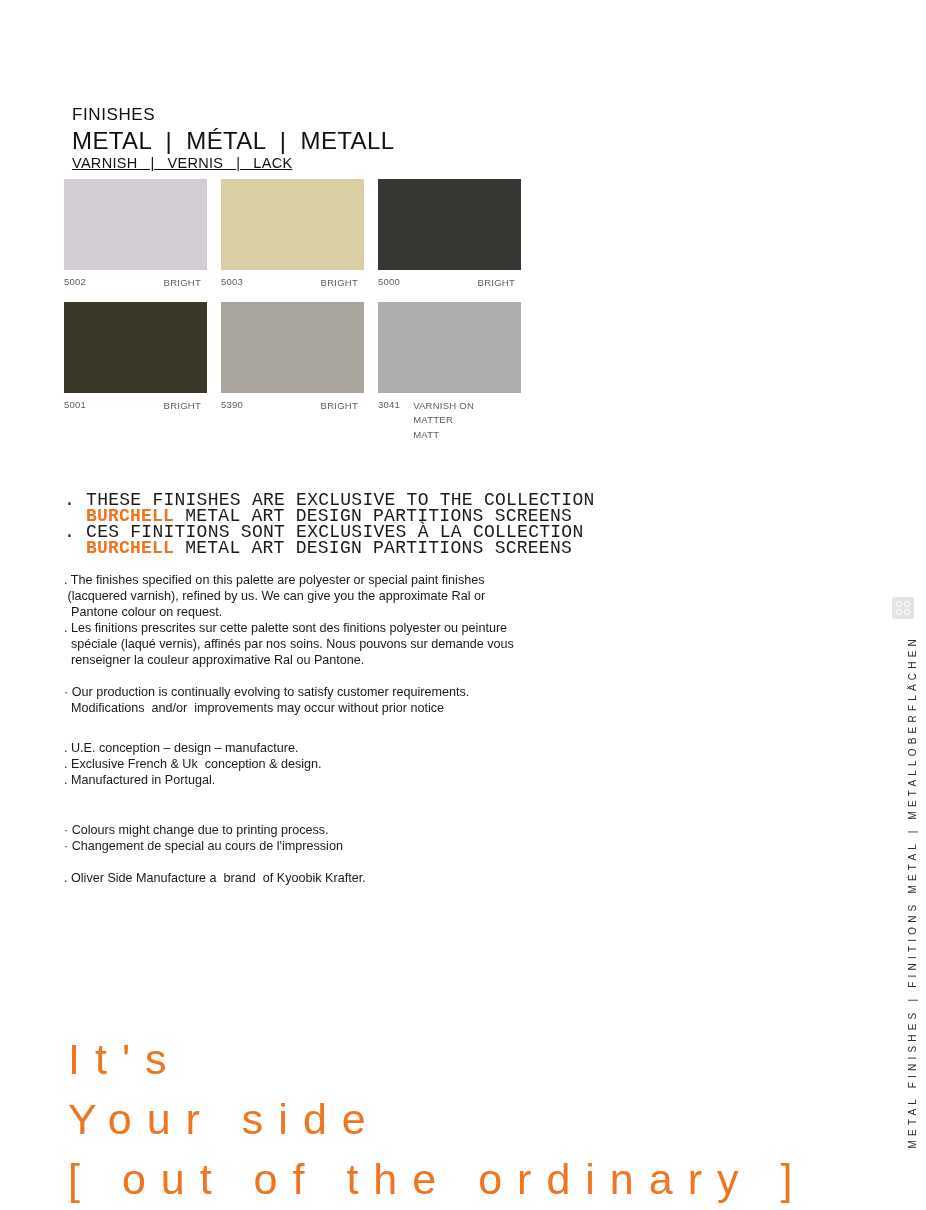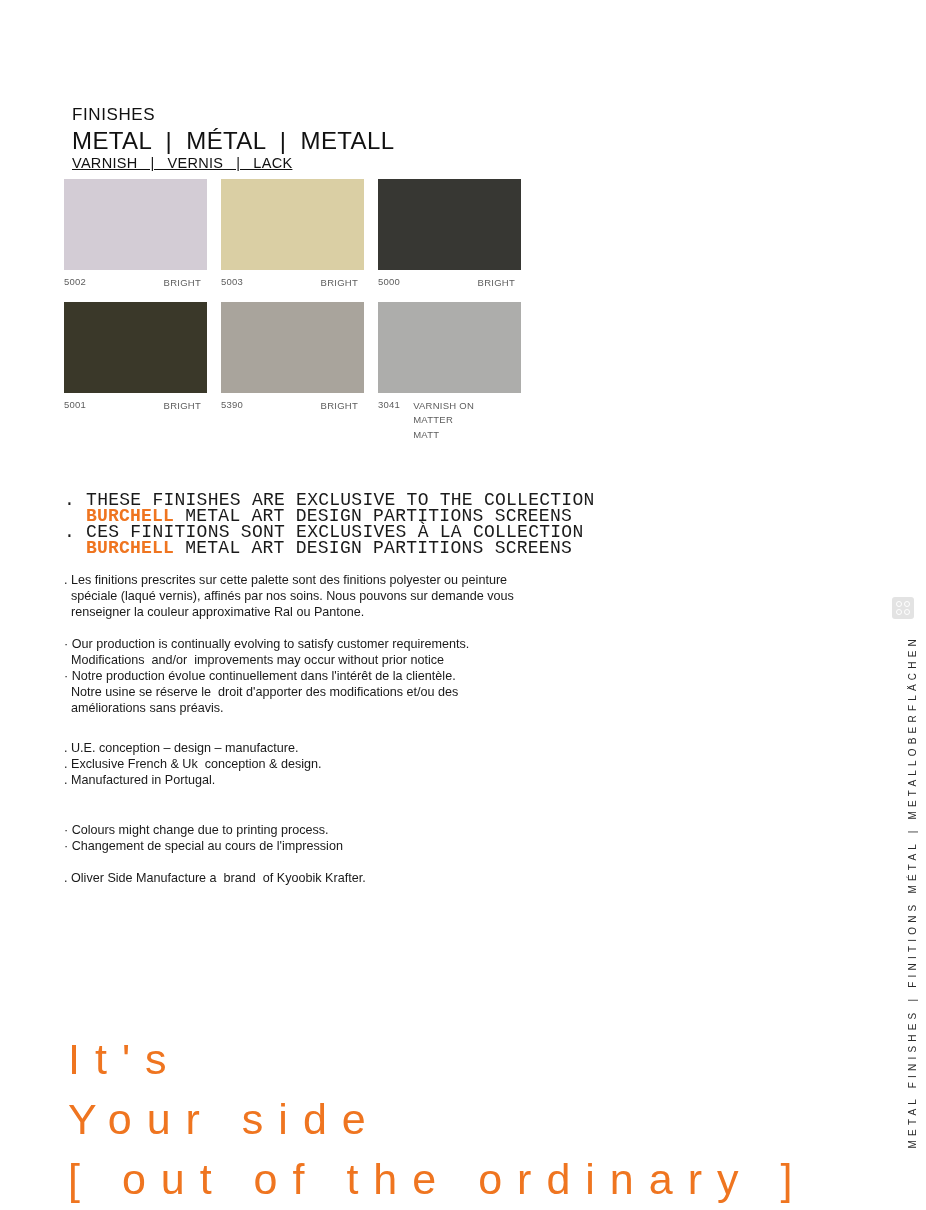--- a/index.html
+++ b/index.html
@@ -220,33 +220,33 @@
   <div class="block tight">
     <div class="line caps">. THESE FINISHES ARE EXCLUSIVE TO THE COLLECTION</div>
     <div class="line caps"><span>&nbsp;&nbsp;</span><span class="brand">BURCHELL</span><span> METAL ART DESIGN PARTITIONS SCREENS</span></div>
     <div class="line caps">. CES FINITIONS SONT EXCLUSIVES À LA COLLECTION</div>
     <div class="line caps"><span>&nbsp;&nbsp;</span><span class="brand">BURCHELL</span><span> METAL ART DESIGN PARTITIONS SCREENS</span></div>
   </div>
 
   <div class="gap-md"></div>
 
   <div class="block tight">
+    <div class="line">. The finishes specified on this palette are polyester or special paint finishes
+ (lacquered varnish), refined by us. We can give you the approximate Ral or
+  Pantone colour on request.</div>
     <div class="line">. Les finitions prescrites sur cette palette sont des finitions polyester ou peinture
   spéciale (laqué vernis), affinés par nos soins. Nous pouvons sur demande vous
   renseigner la couleur approximative Ral ou Pantone.</div>
   </div>
 
   <div class="gap-md"></div>
 
   <div class="block tight">
     <div class="line">· Our production is continually evolving to satisfy customer requirements.
   Modifications  and/or  improvements may occur without prior notice</div>
-    <div class="line">· Notre production évolue continuellement dans l'intérêt de la clientèle.
-  Notre usine se réserve le  droit d'apporter des modifications et/ou des
-  améliorations sans préavis.</div>
   </div>
 
   <div class="gap-lg"></div>
 
   <div class="block tight">
     <div class="line">. U.E. conception – design – manufacture.</div>
     <div class="line">. Exclusive French &amp; Uk  conception &amp; design.</div>
     <div class="line">. Manufactured in Portugal.</div>
   </div>
 

